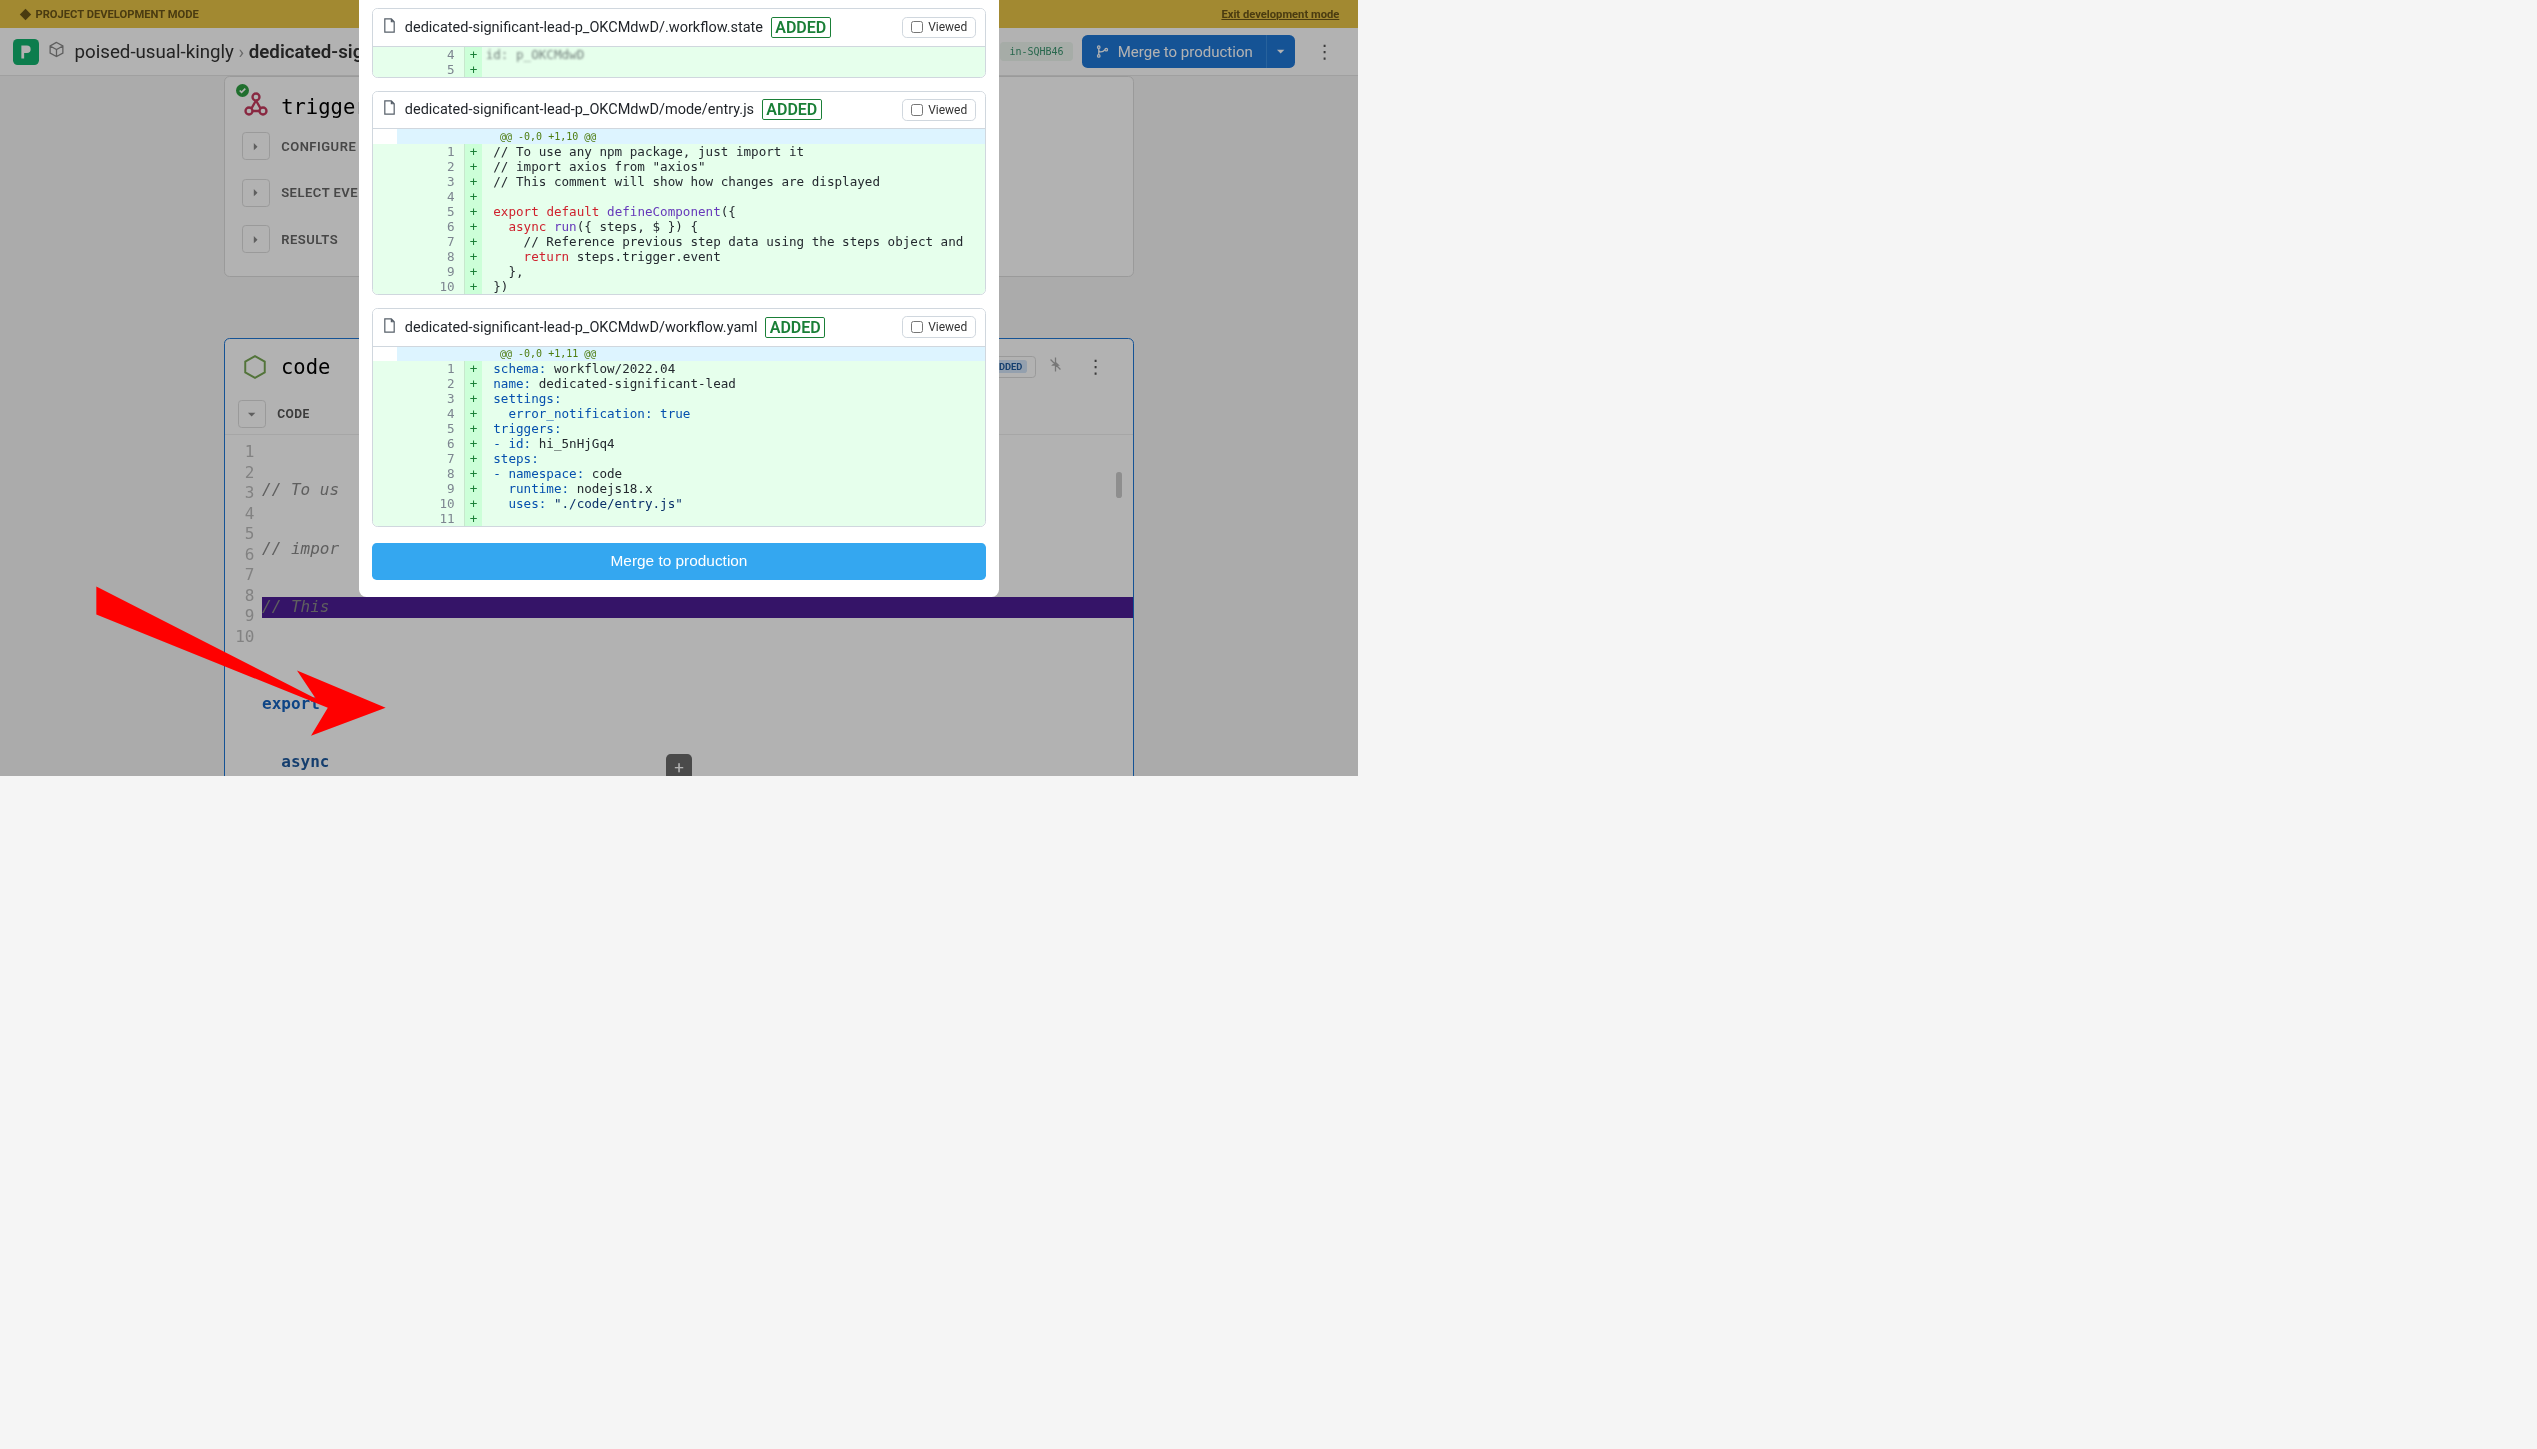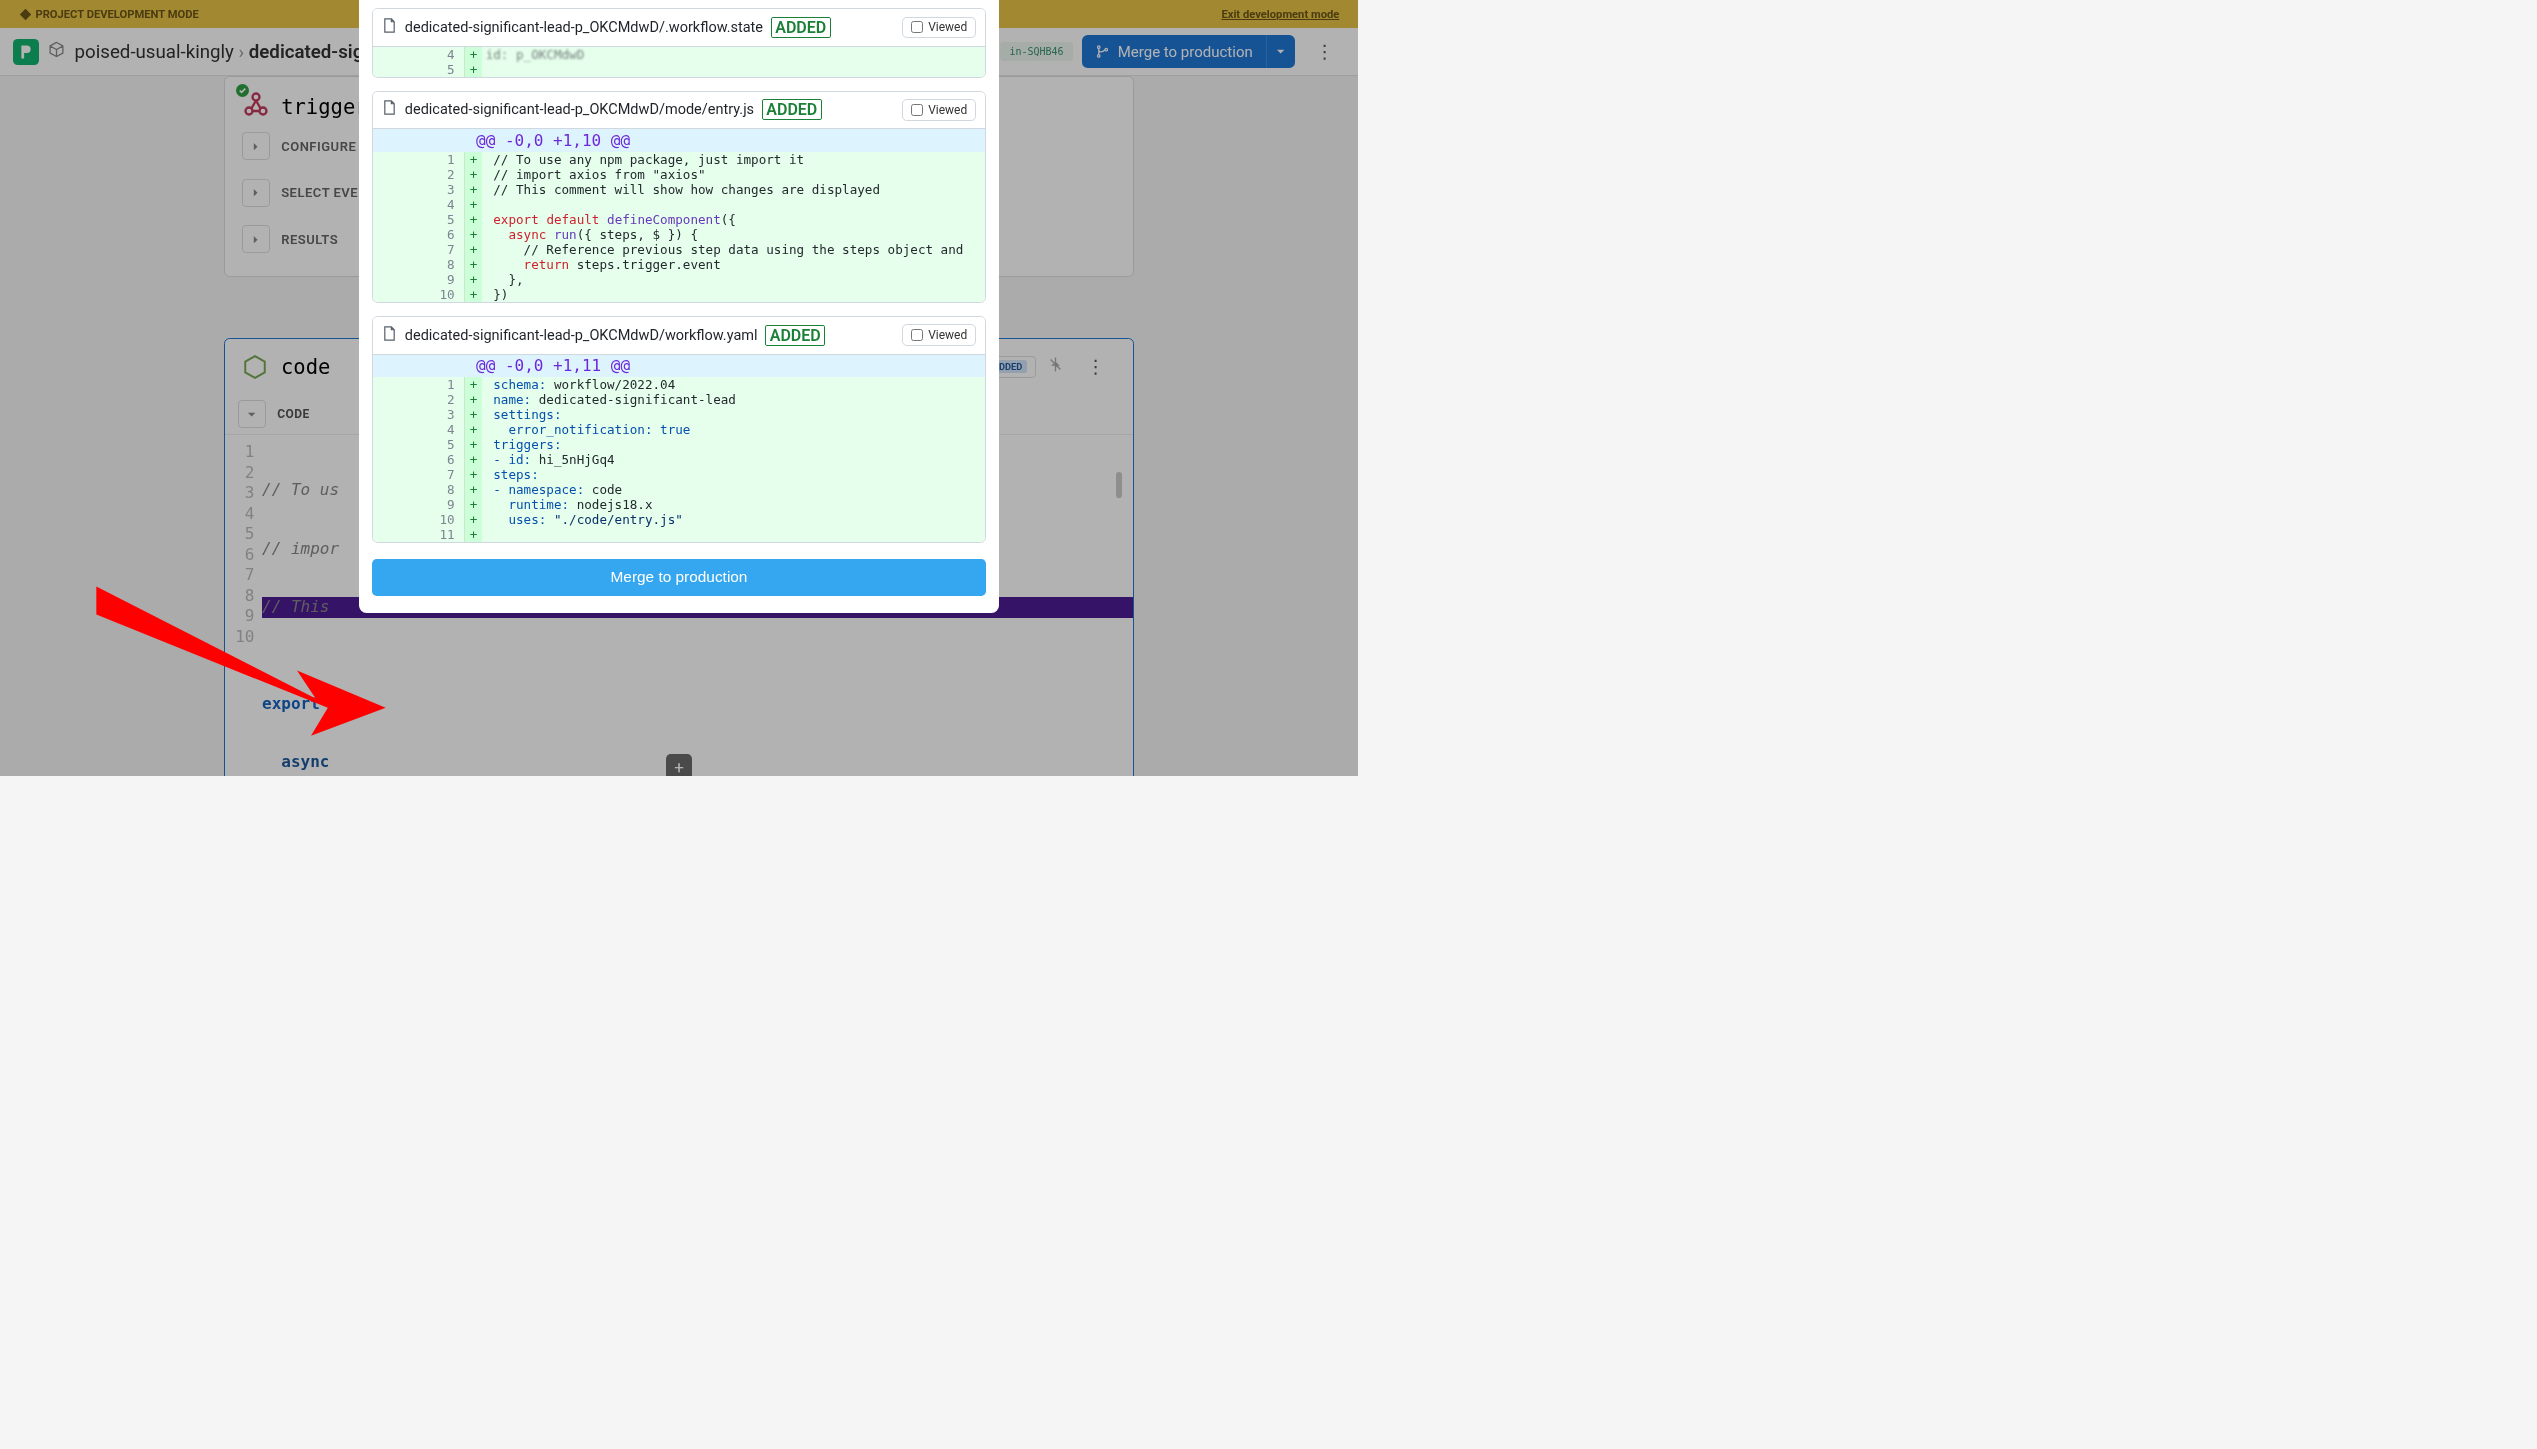--- a/index.html
+++ b/index.html
@@ -62,21 +62,21 @@
 
 .modal { position: absolute; top: 0; left: 50%; transform: translateX(-50%); width: 640px; background: #fff; z-index: 10; border-radius: 0 0 7.5px 7.5px; padding: 0; display: flex; flex-direction: column; }
 .diff-block { border: 0.9px solid #d0d7de; border-radius: 5.6px; margin: 6.5px 13px; overflow: hidden; }
 .diff-head { display: flex; align-items: center; gap: 7.5px; padding: 7.5px 9.3px; background: #fff; border-bottom: 0.9px solid #d0d7de; }
 .file-icon { color: #57606a; }
 .fname { font-size: 14.5px; color: #1f2328; }
 .added-badge { border: 0.9px solid #1a7f37; color: #1a7f37; font-size: 16px; padding: 0 3.7px; border-radius: 1.9px; font-weight: 600; }
 .diff-head .spacer { flex: 1; }
 .viewed { display: flex; align-items: center; gap: 5.6px; border: 0.9px solid #d0d7de; border-radius: 4.7px; padding: 2.8px 7.5px; font-size: 12px; color: #333; }
 .viewed input { width: 12px; height: 12px; }
-.hunk-header { background: #ddf4ff; color: #6d28d9; font-family: monospace; font-size: 16px; padding: 1.9px 0 1.9px 103px; }
+.hunk-header { background: #ddf4ff; color: #4d7c0f; font-family: monospace; font-size: 10px; padding: 1.9px 0 1.9px 103px; margin-left: 24px; }
 .diff-lines { font-family: monospace; font-size: 12.6px; }
 .diff-lines .line { display: flex; background: #e6ffec; }
 .diff-lines .ln-old { width: 45px; } 
 .diff-lines .ln-new { width: 47px; text-align: right; color: #7d8590; padding-right: 9.3px; border-right: 0.9px solid #c7e8cd; }
 .diff-lines .plus { width: 17px; text-align: center; color: #1a7f37; background: #ccffd8;}
 .diff-lines .txt { flex: 1; white-space: pre; color: #24292f; padding-left: 3.7px; overflow: hidden; }
 .tok-kw { color: #cf222e; }
 .tok-key { color: #0550ae; }
 .tok-str { color: #0a3069; }
 .tok-val { color: #0550ae; }

